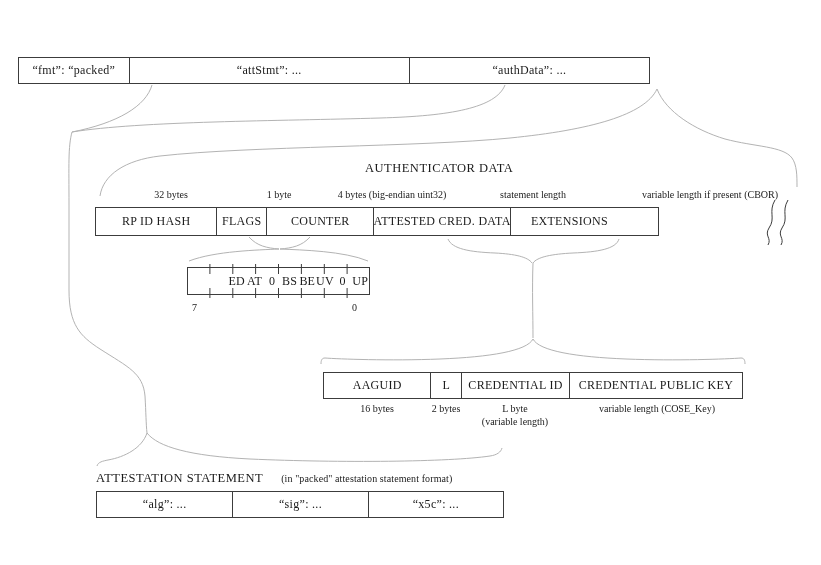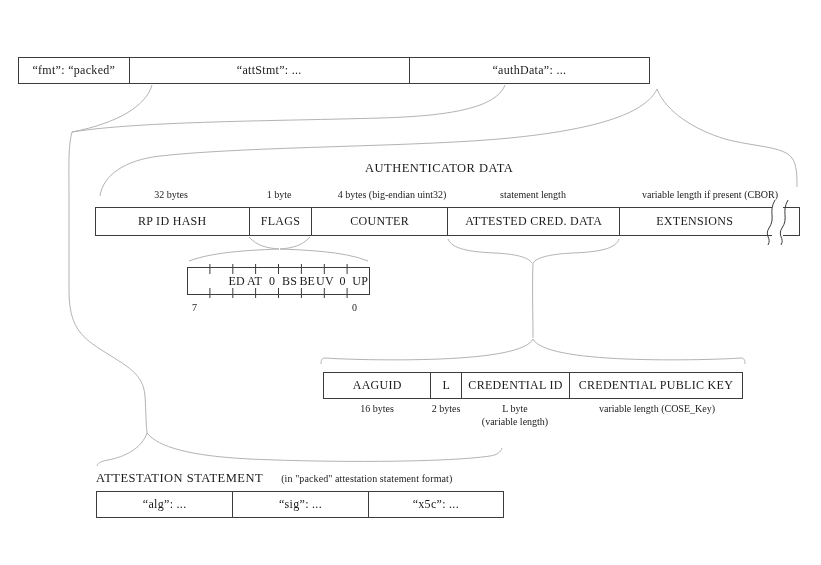--- a/index.html
+++ b/index.html
@@ -50,21 +50,21 @@
   </div>
 
   <div class="heading" style="left:365px;top:161px;">AUTHENTICATOR DATA</div>
 
   <div class="sizelabel" style="left:171px;top:189px;">32 bytes</div>
   <div class="sizelabel" style="left:279px;top:189px;">1 byte</div>
   <div class="sizelabel" style="left:360px;top:189px;margin-left:32px;">4 bytes (big-endian uint32)</div>
   <div class="sizelabel" style="left:533px;top:189px;">statement length</div>
   <div class="sizelabel" style="left:710px;top:189px;">variable length if present (CBOR)</div>
 
-  <div class="box-row" style="left:95px;top:207px;width:705px;height:29px;">
+  <div class="box-row" style="left:95px;top:207px;width:564px;height:29px;">
     <div class="cell" style="width:153px;">RP ID HASH</div>
     <div class="cell" style="width:63px;">FLAGS</div>
     <div class="cell" style="width:136px;">COUNTER</div>
     <div class="cell" style="width:173px;">ATTESTED CRED. DATA</div>
     <div class="cell" style="width:180px;padding-right:30px;">EXTENSIONS</div>
   </div>
 
   <div class="bitfield" style="left:187px;top:267px;width:183px;height:28px;">
     <span class="bit">ED</span>
     <span class="bit">AT</span>

